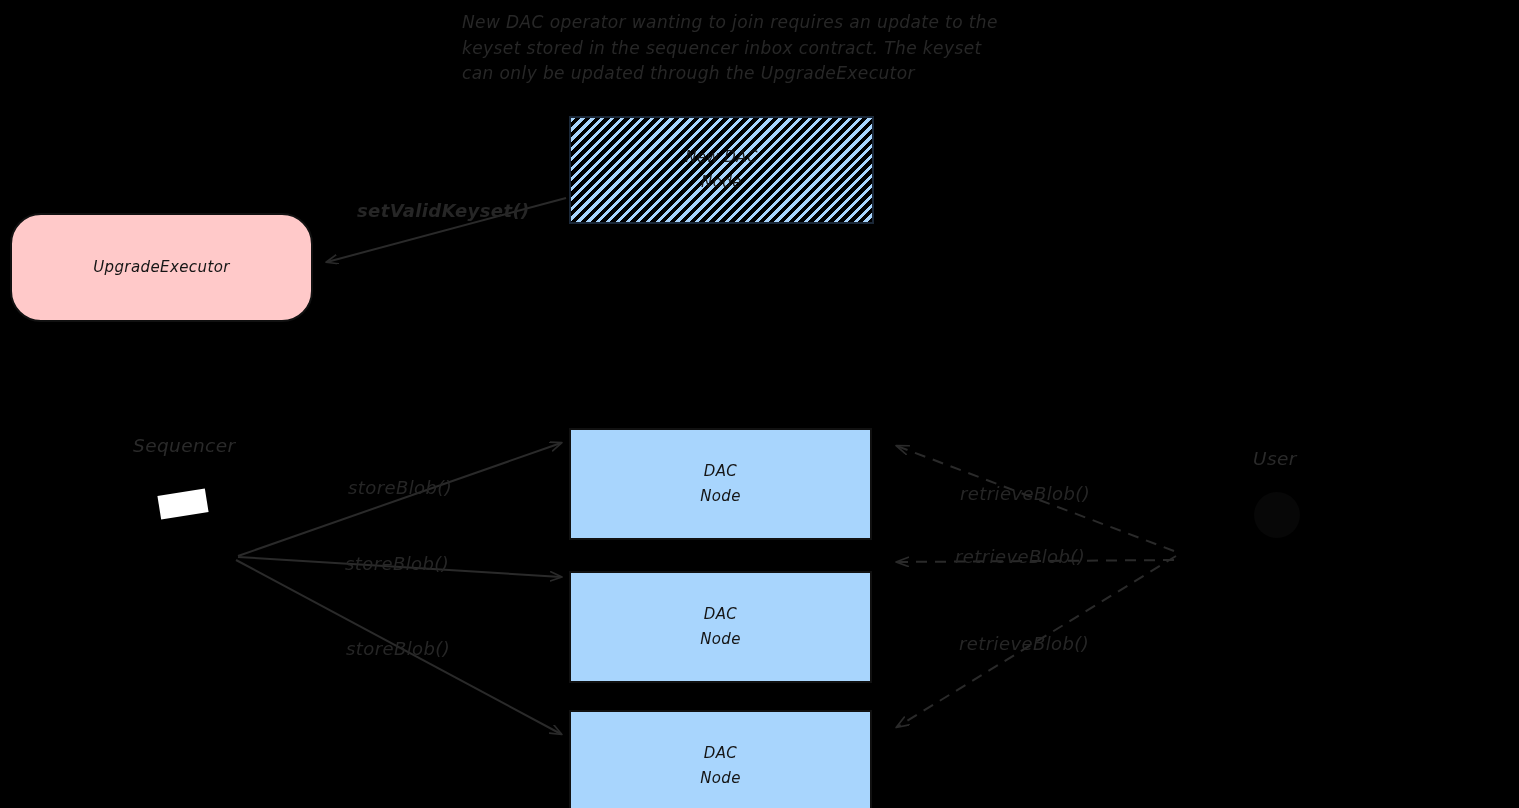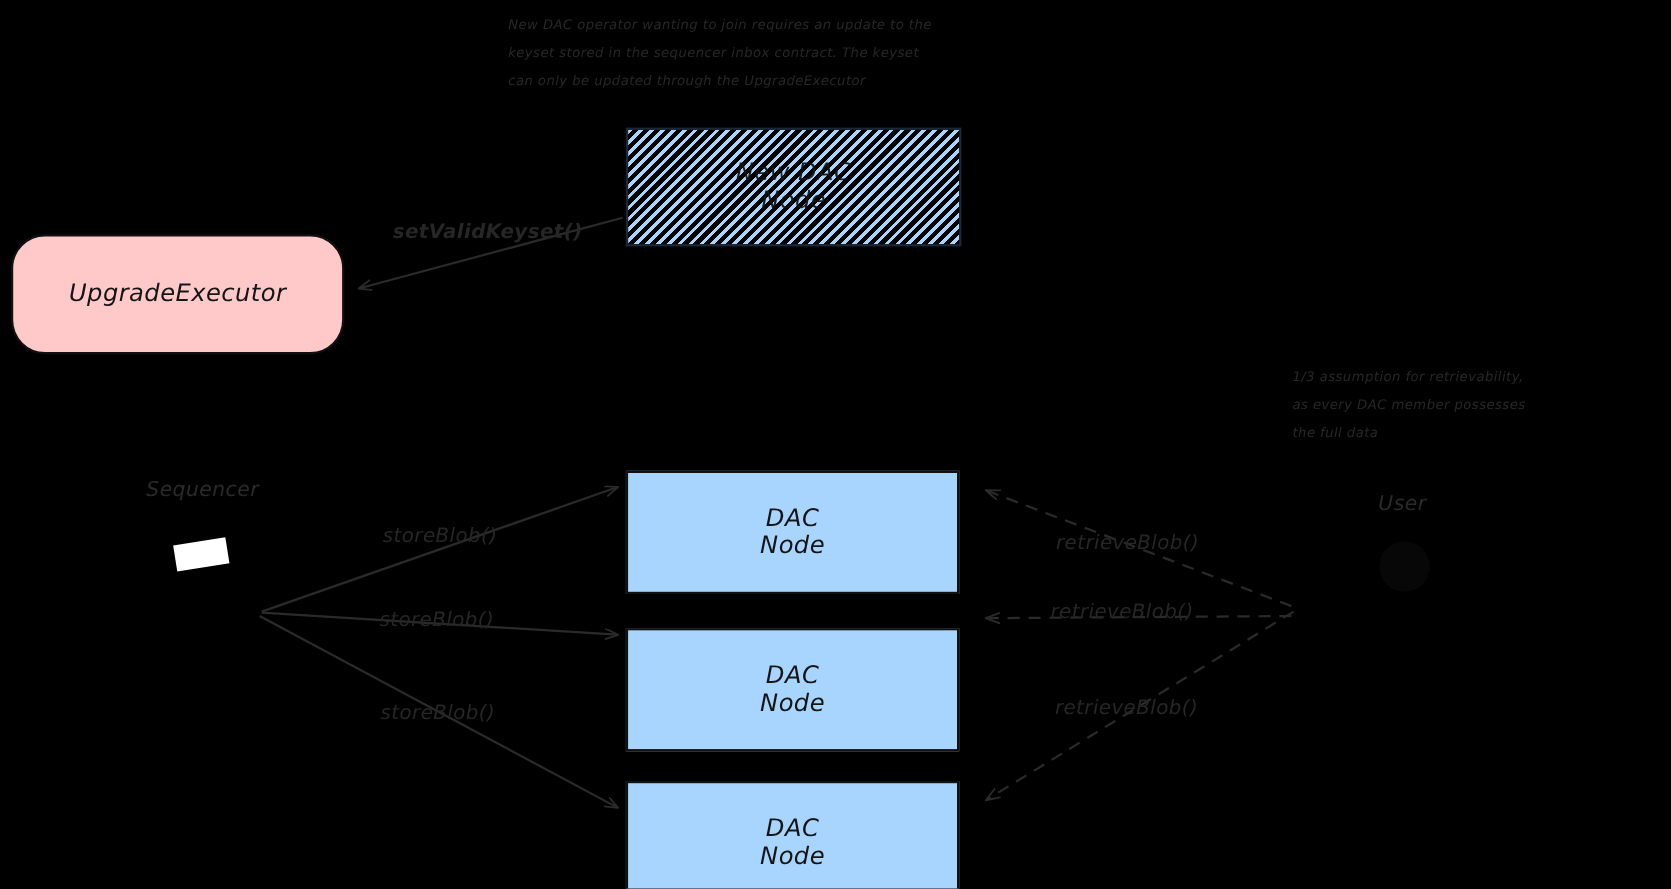--- a/index.html
+++ b/index.html
@@ -19,35 +19,35 @@
   .hand {
     font-family: "DejaVu Sans", sans-serif;
     color: #2b2b2b;
     font-style: italic;
     letter-spacing: 0.4px;
     white-space: pre;
     line-height: 1.08;
   }
   .annot {
     position: absolute;
-    font-size: 12px;
+    font-size: 17px;
     color: #272727;
     line-height: 25.5px;
   }
   .box {
     position: absolute;
     box-sizing: border-box;
     border: 2px solid #111111;
     display: flex;
     align-items: center;
     justify-content: center;
     text-align: center;
   }
   .box .boxlabel {
-    font-size: 22px;
+    font-size: 15px;
     color: #151515;
     line-height: 25px;
     white-space: pre-line;
   }
   .box-pink {
     background: #ffc9c9;
   }
   .box-blue {
     background: #a8d5fd;
     margin-top: 24px;
@@ -137,23 +137,20 @@
 
     <g>
       <path d="M1176,556 L897,727" fill="none" stroke="#2a2a2a" stroke-width="2" stroke-dasharray="11 8" marker-end="url(#arrowDashed)"></path>
     </g>
   </svg>
 
   <div class="annot hand" style="left:462px; top:10px; width:630px;">New DAC operator wanting to join requires an update to the
 keyset stored in the sequencer inbox contract. The keyset
 can only be updated through the UpgradeExecutor</div>
 
-  <div class="annot hand" style="left:1175px; top:330px; width:340px;">1/3 assumption for retrievability,
-as every DAC member possesses
-the full data</div>
 
 
   <div class="box box-hatch" style="left:569px; top:116px; width:305px; height:108px;">
     <span class="boxlabel hand">New DAC
 Node</span>
   </div>
 
   <div class="box box-pink" style="left:10px; top:213px; width:303px; height:109px;border-radius:31px;">
     <span class="boxlabel hand">UpgradeExecutor</span>
   </div>

